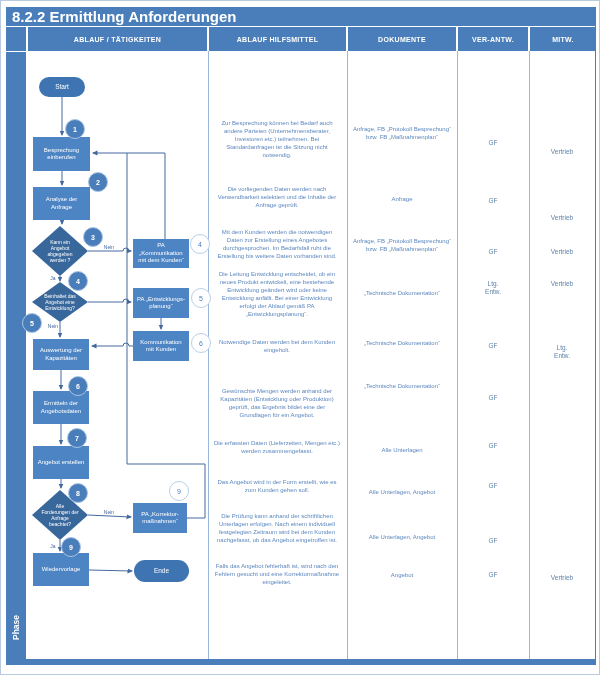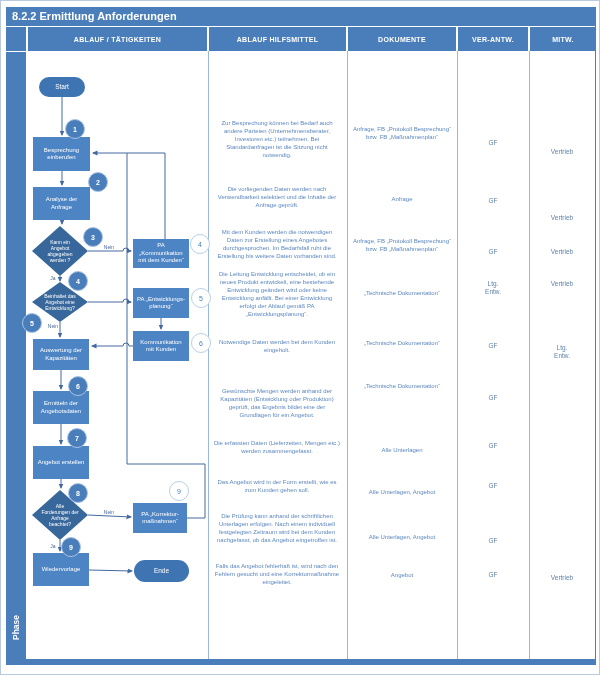--- a/index.html
+++ b/index.html
@@ -1,21 +1,21 @@
 <!DOCTYPE html>
 <html><head>
 <meta charset="utf-8">
 <style>
   html,body{margin:0;padding:0;background:#e8ecf1;}
   #stage{position:relative;width:600px;height:675px;background:#ffffff;
          font-family:"Liberation Sans",sans-serif;overflow:hidden;
          border:1px solid #b9c9de;box-sizing:border-box;}
   .abs{position:absolute;box-sizing:border-box;}
   
-  .titlebar{background:#4a7ebb;color:#fff;font-size:11px;font-weight:bold;
+  .titlebar{background:#4a7ebb;color:#fff;font-size:15px;font-weight:bold;
             line-height:19px;padding-left:6px;}
   .hcell{background:#4a7ebb;color:#fff;font-size:7px;font-weight:bold;letter-spacing:.3px;
          display:flex;align-items:center;justify-content:center;text-align:center;}
   .vsep{background:#9ab7dd;width:1px;}
   .frame-right{background:#4a7ebb;width:1px;}
   .phasebar{background:#4a7ebb;}
   .bottombar{background:#4a7ebb;}
   .phasetext{color:#fff;font-size:8.5px;font-weight:bold;writing-mode:vertical-rl;
              transform:rotate(180deg);display:flex;align-items:center;justify-content:center;}
   

